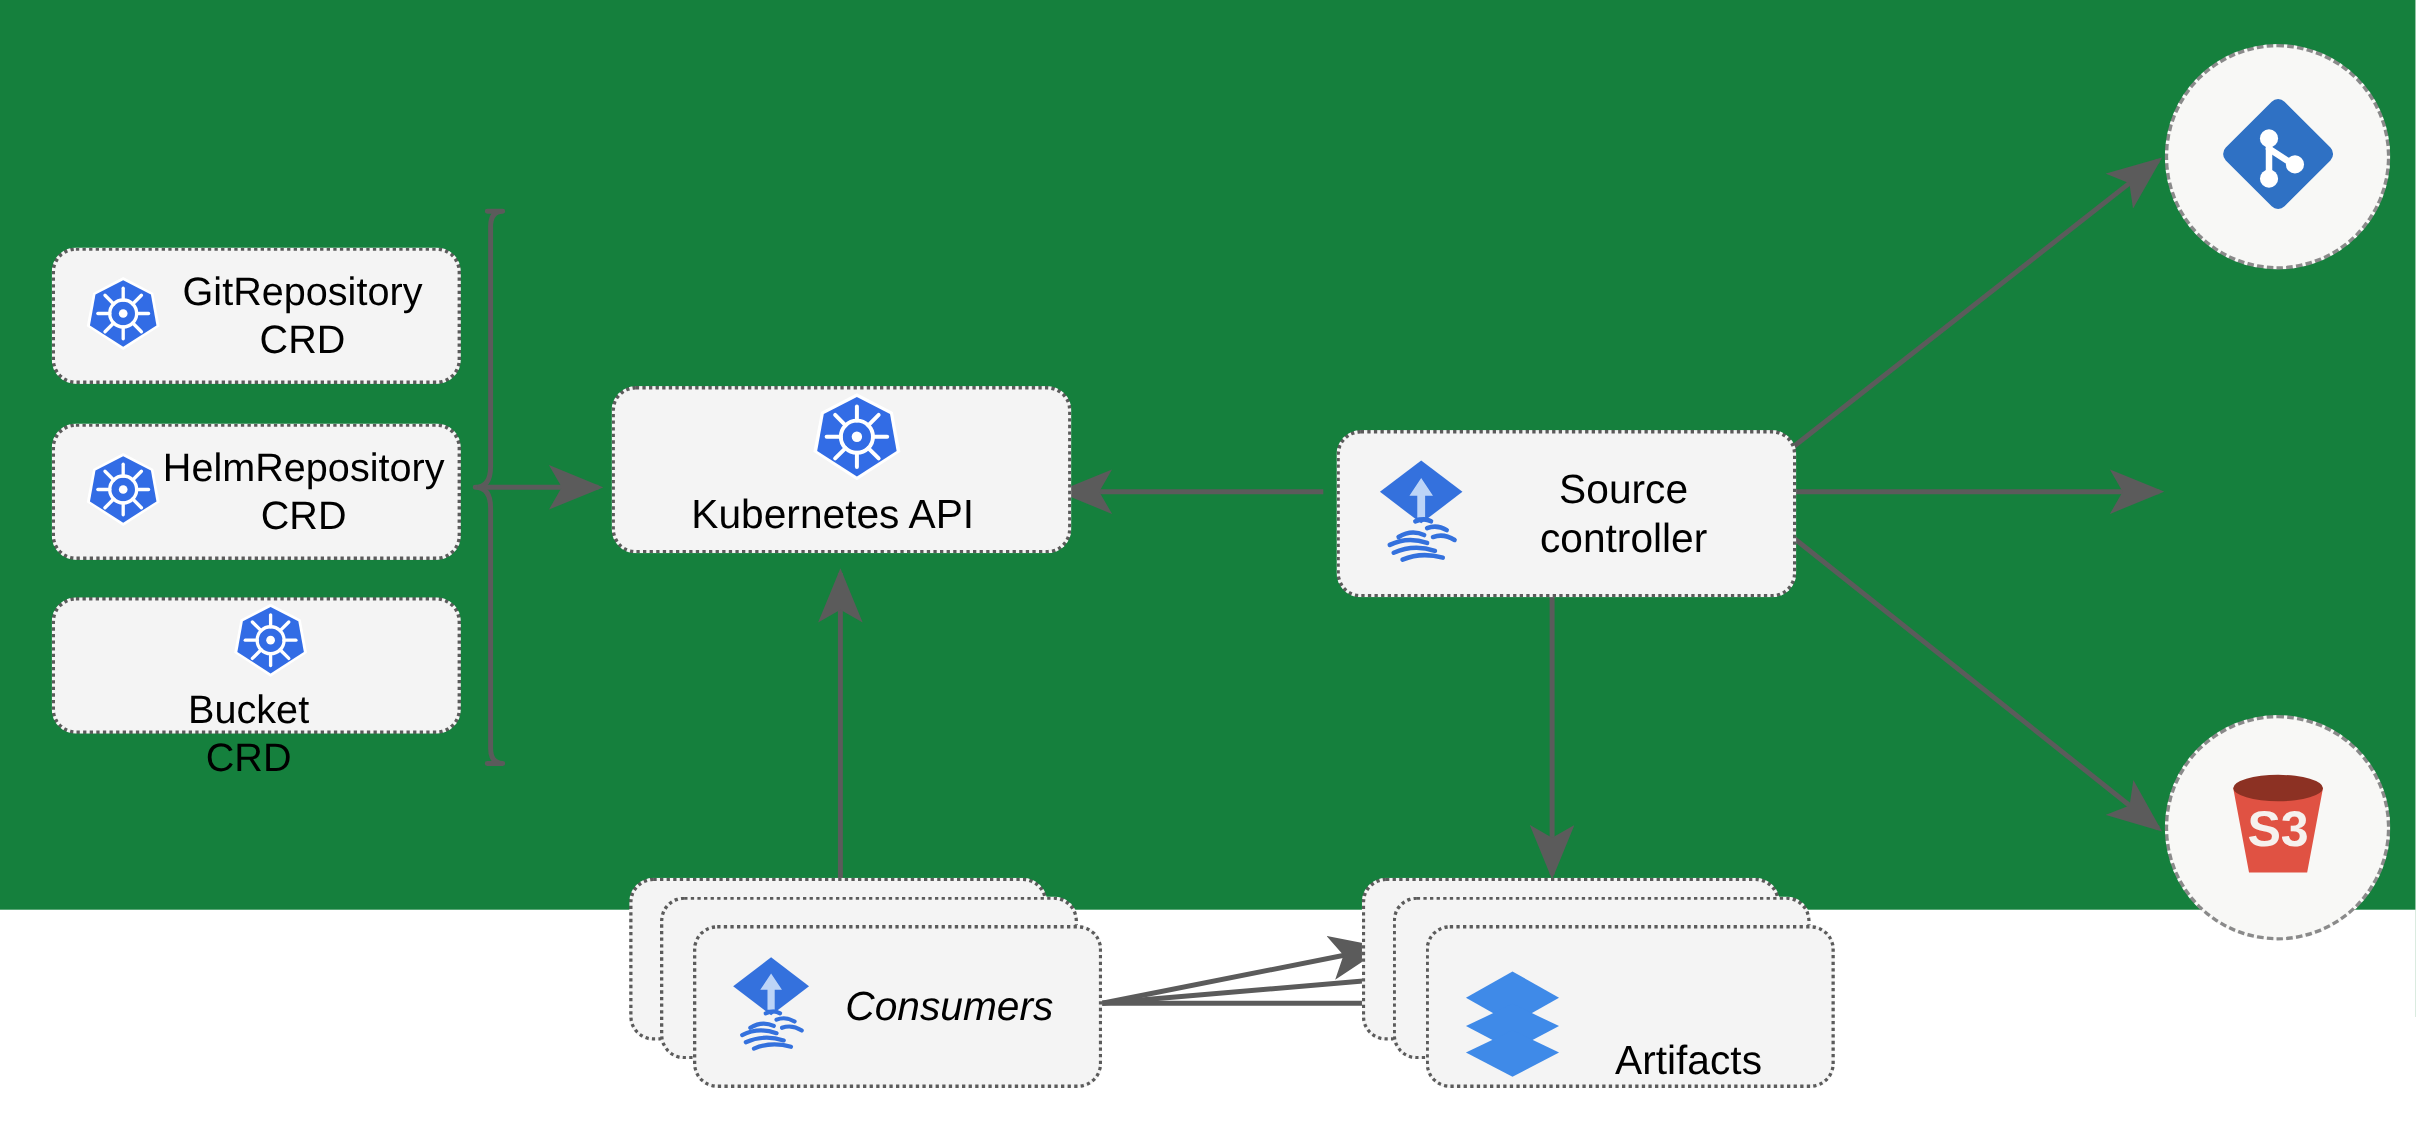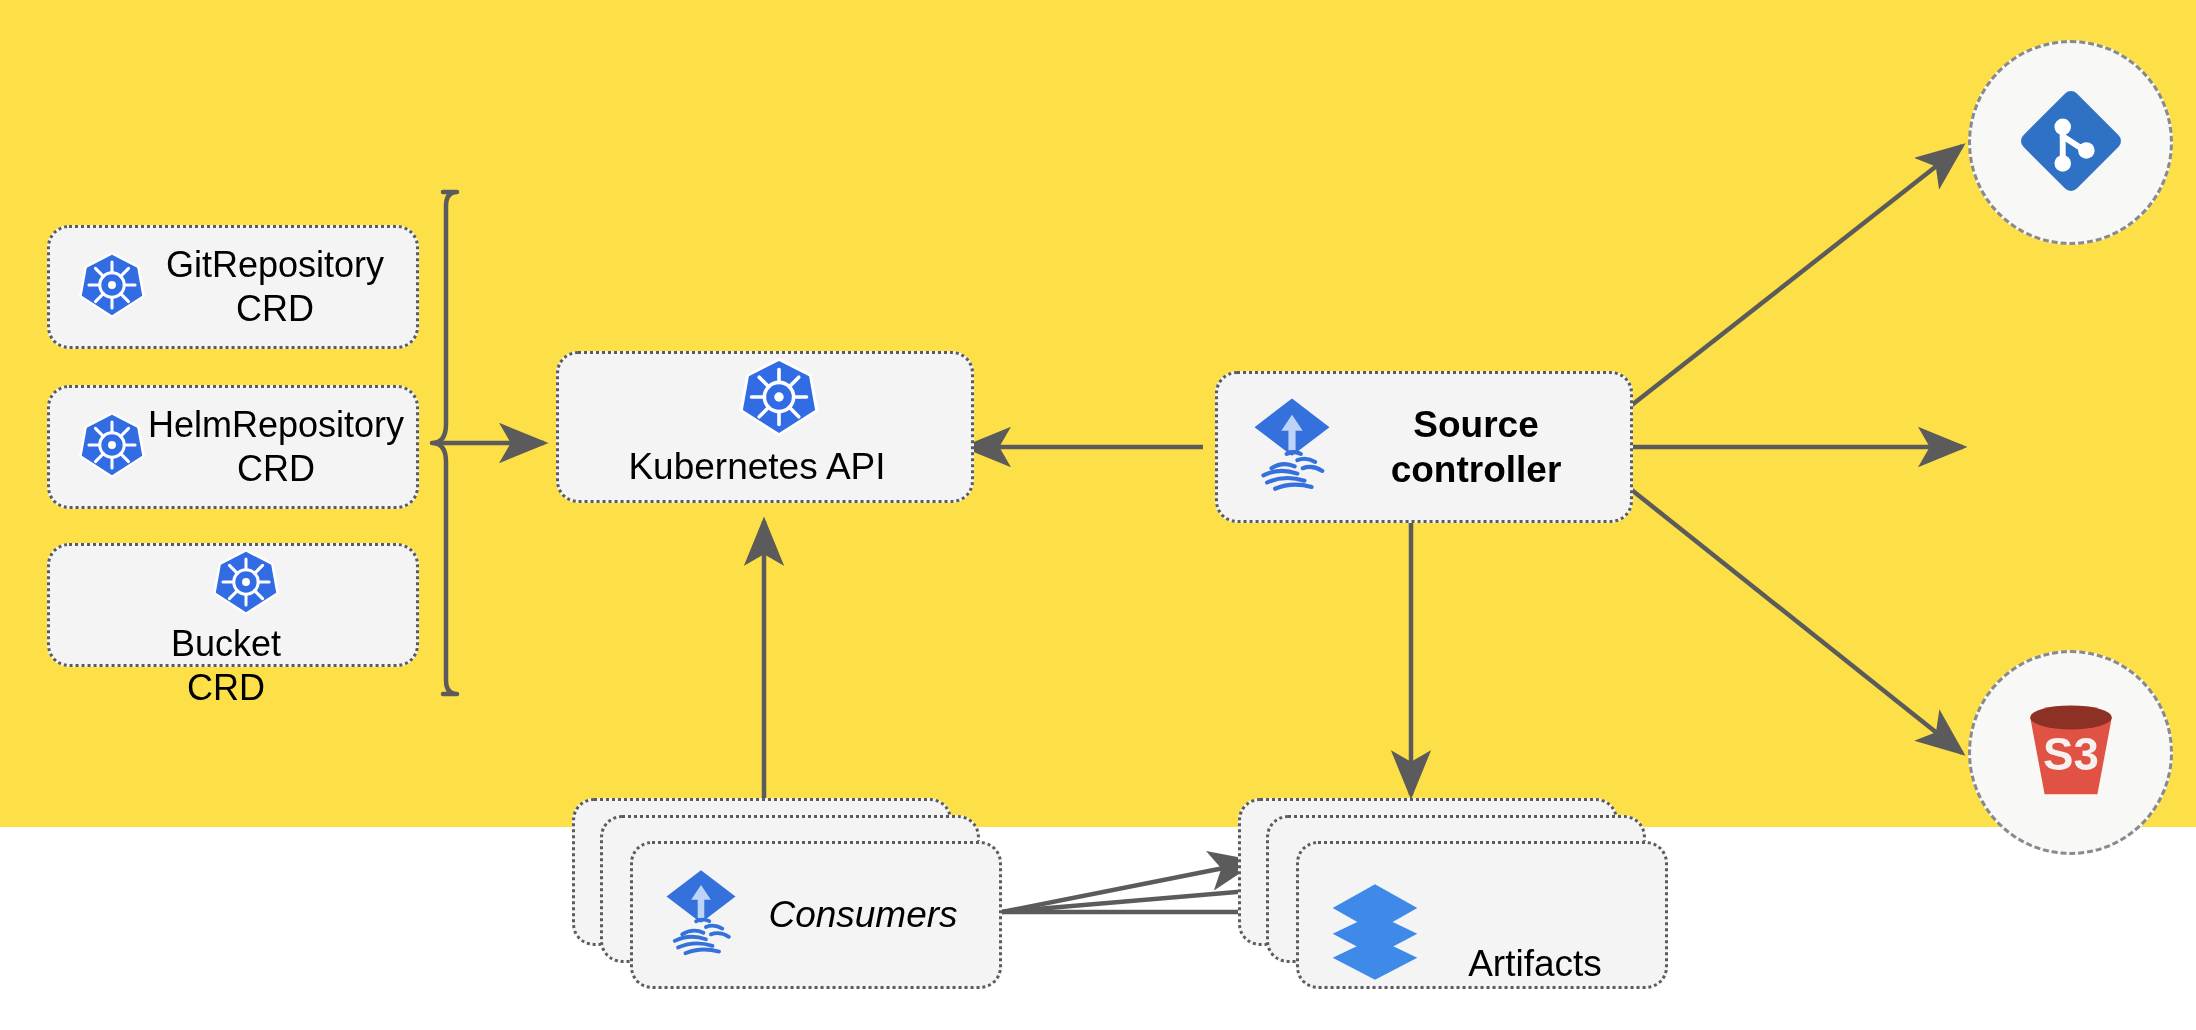--- a/index.html
+++ b/index.html
@@ -7,21 +7,21 @@
     width: 2196px;
     height: 1030px;
     background: #ffffff;
     font-family: "Liberation Sans", sans-serif;
     overflow: hidden;
   }
   #canvas {
     position: relative;
     width: 2196px;
     height: 827px;
-    background: #fde047;
+    background: #15803d;
   }
   
   .node {
     position: absolute;
     background: #f4f4f4;
     border: 3px dotted #5b5b5b;
     border-radius: 22px;
     display: flex;
     align-items: center;
     justify-content: flex-start;
@@ -179,21 +179,21 @@
           <line x1="62" y1="62" x2="73" y2="73"></line>
           <line x1="73" y1="27" x2="62" y2="38"></line>
           <line x1="38" y1="62" x2="27" y2="73"></line>
         </g>
         <circle cx="50" cy="50" r="5.5" fill="#ffffff"></circle>
       </svg>
     </span>
     <span class="node-label" style="flex:1; text-align:center; padding-right:16px;">Kubernetes API</span>
   </div>
 
-  <div class="node" style="left:1215px; top:371px; width:418px; height:152px;font-weight:bold;">
+  <div class="node" style="left:1215px; top:391px; width:418px; height:152px;">
     <span style="margin-left:28px;">
       <svg width="92" height="100" viewBox="0 0 100 112">
         <polygon points="50,4 92,36 50,68 8,36" fill="#3471dd"></polygon>
         <path d="M50,22 L62,40 L54,40 L54,62 L46,62 L46,40 L38,40 Z" fill="#bcd4f7"></path>
         <g fill="#3471dd">
           <path d="M50,62 L92,92 L50,112 L8,92 Z" opacity="0"></path>
         </g>
         <g stroke="#3471dd" stroke-width="4.6" fill="none" stroke-linecap="round">
           <path d="M27,82 Q40,74 53,80"></path>
           <path d="M18,90 Q36,81 56,88"></path>

